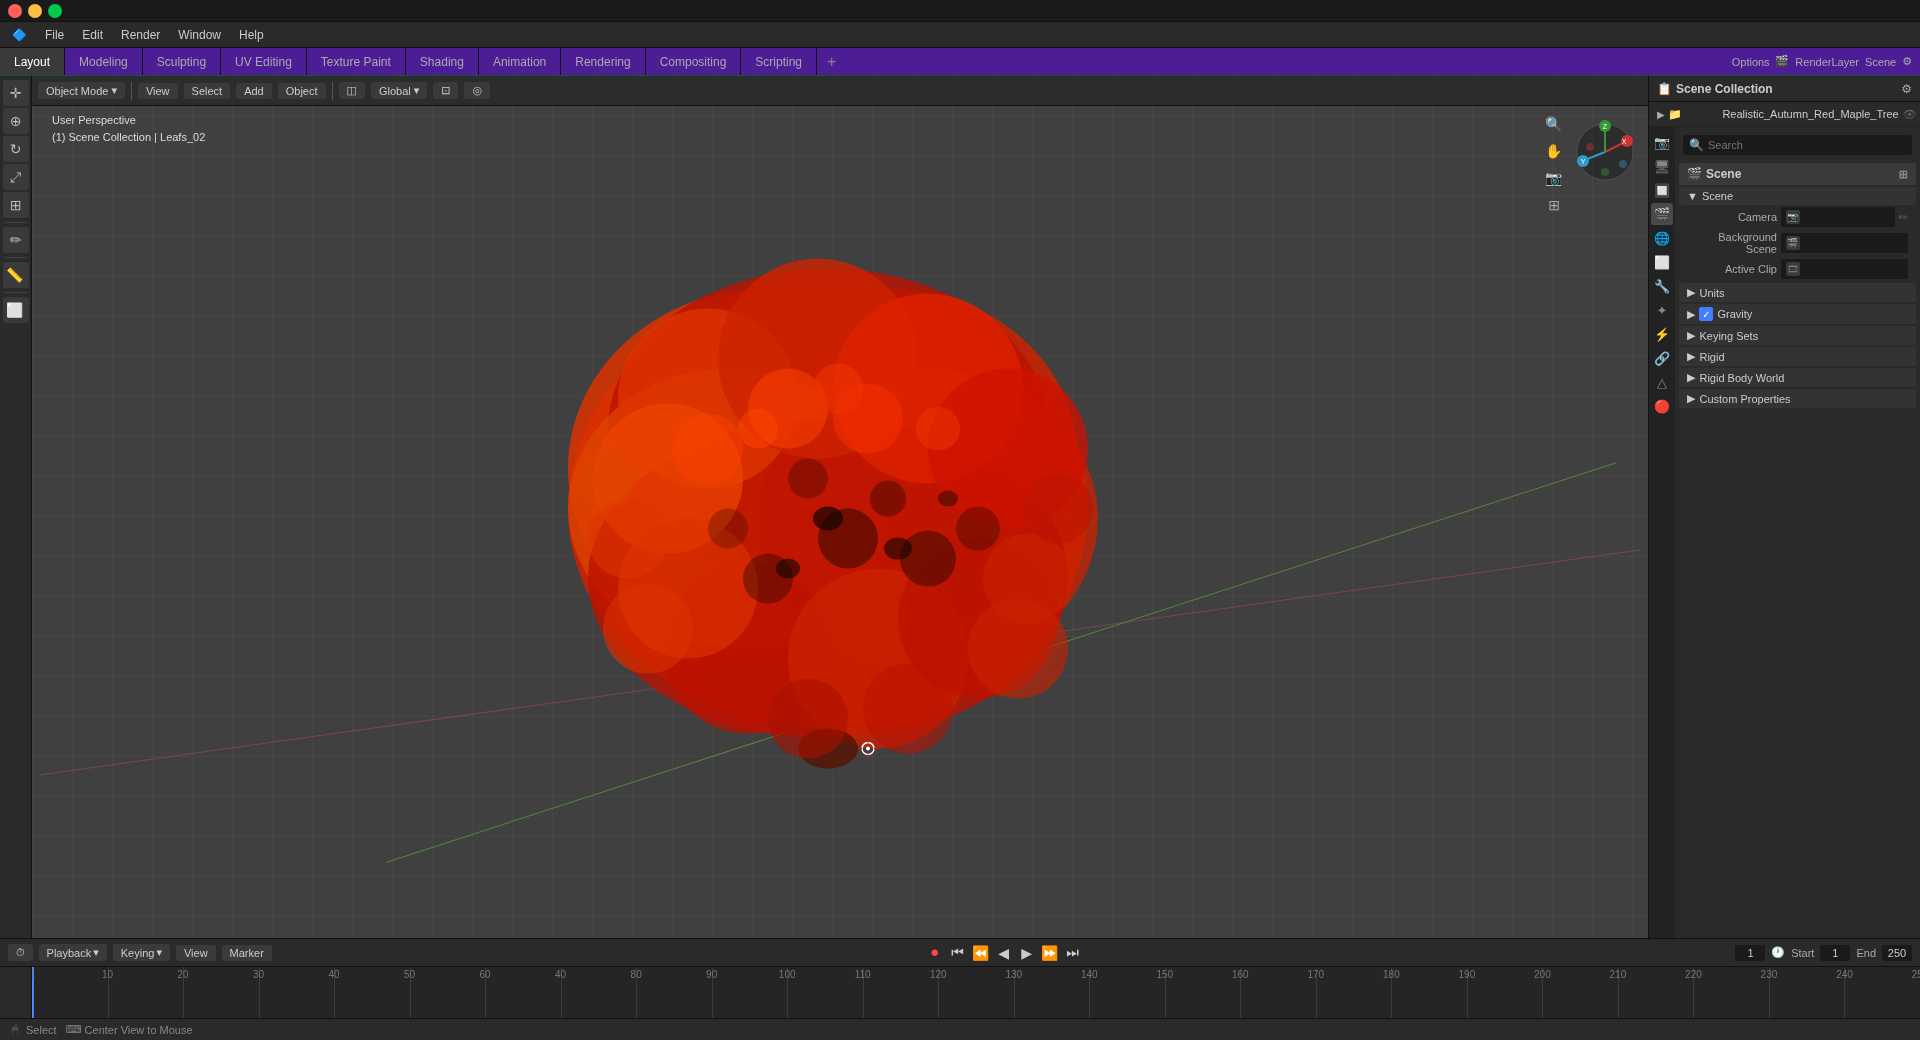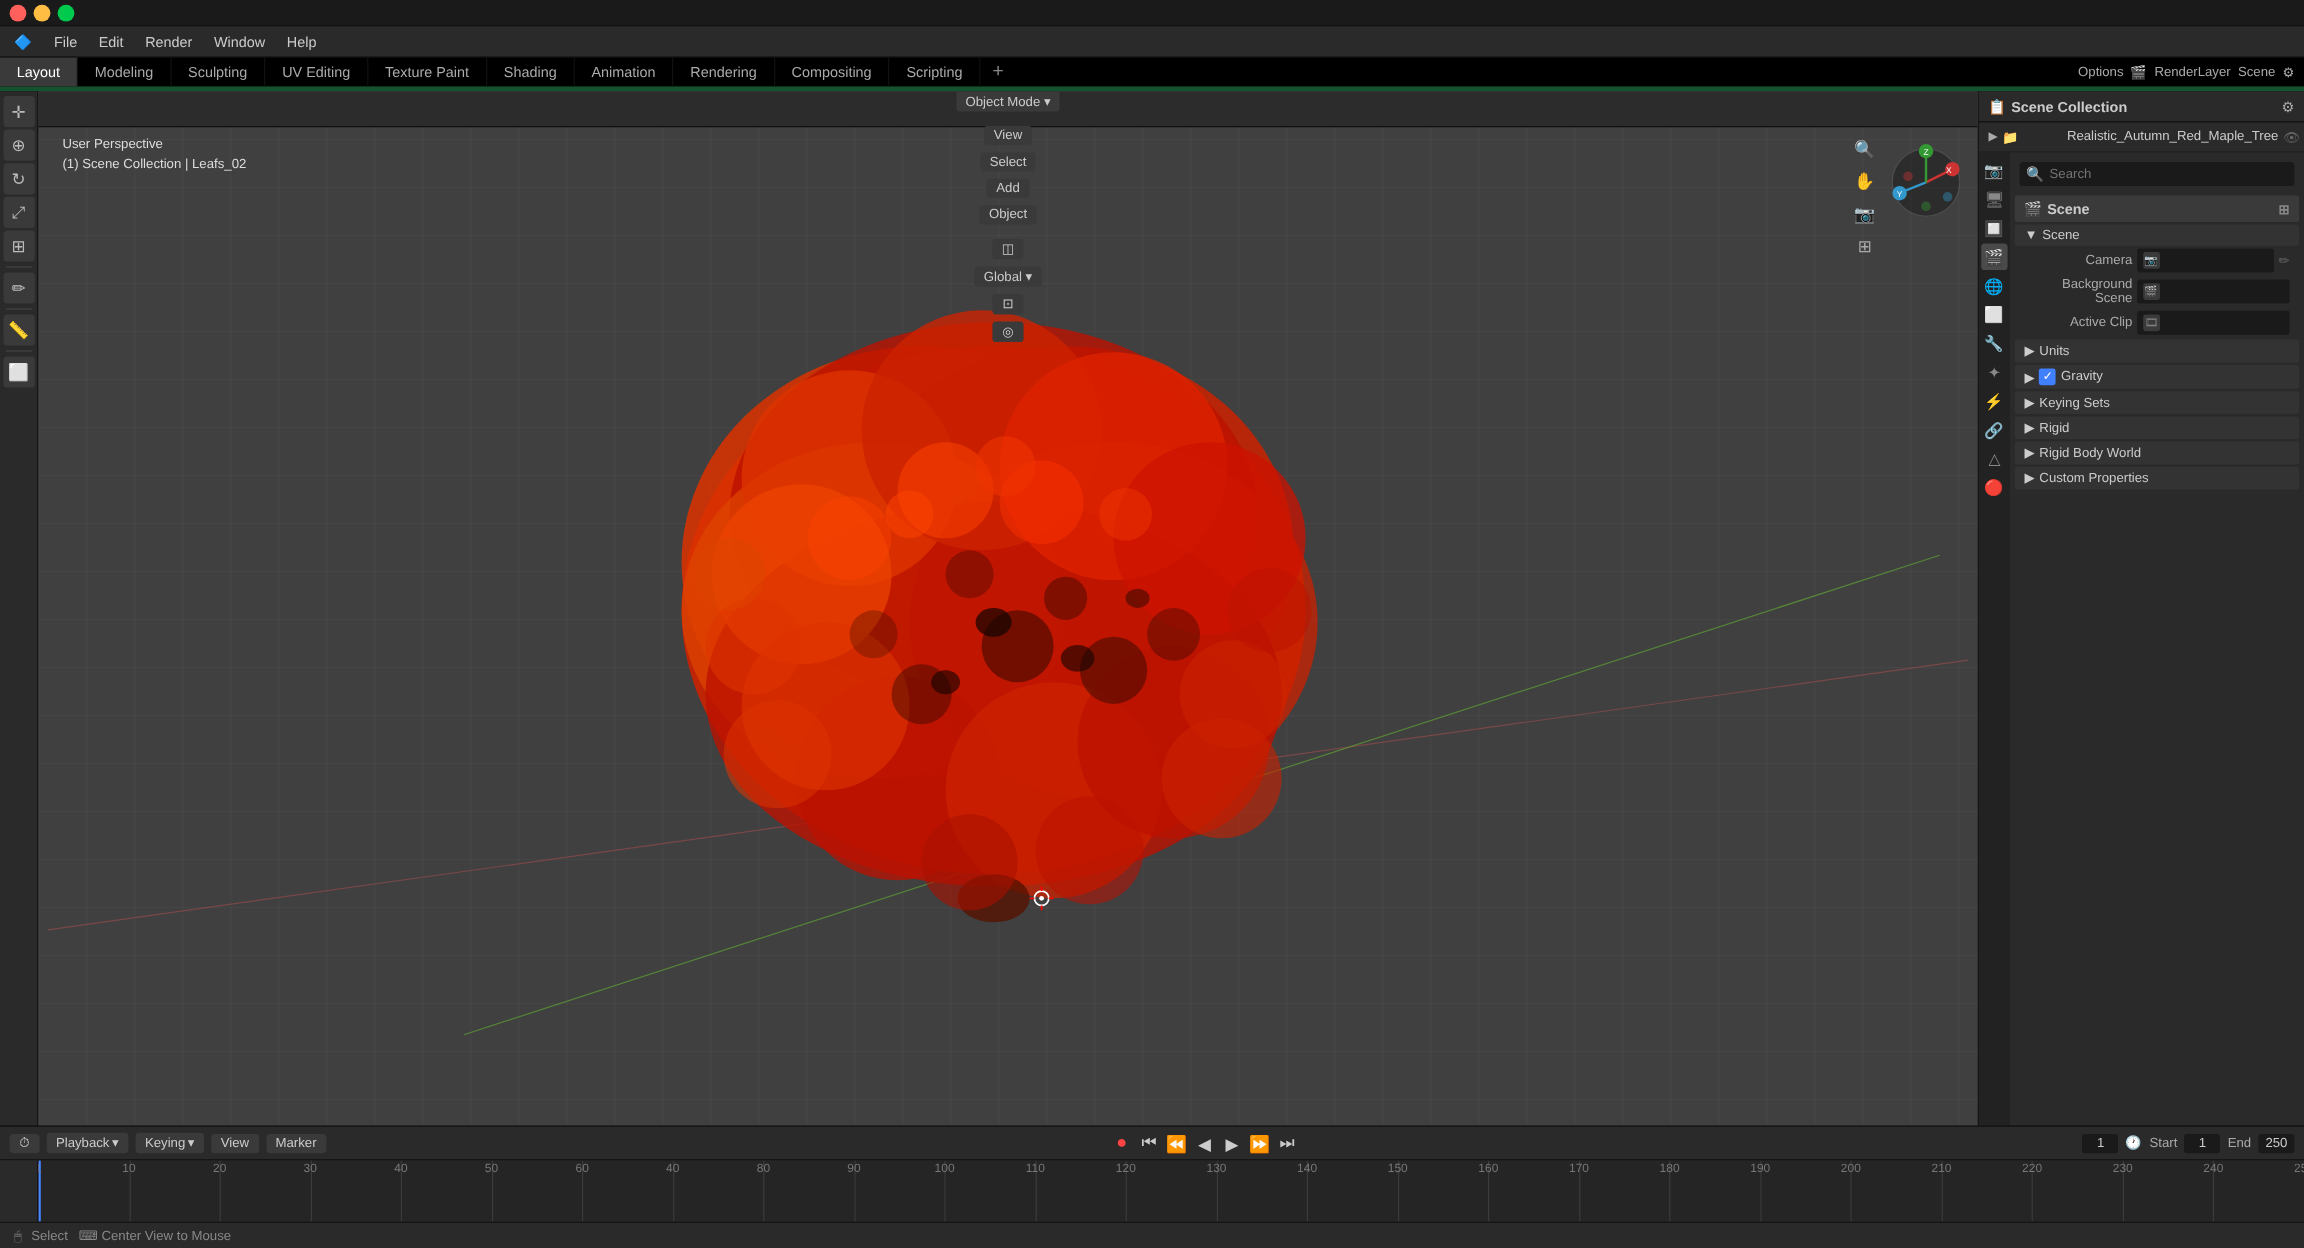--- a/index.html
+++ b/index.html
@@ -57,25 +57,25 @@
       padding: 2px 8px;
       color: #ccc;
       cursor: pointer;
       border-radius: 3px;
       font-size: 12px;
     }
 
     
     #workspacebar {
       height: 28px;
-      background: #000000;
+      background: #4c1d95;
       display: flex;
       align-items: stretch;
       flex-shrink: 0;
-      border-bottom: 4px solid #14532d;
+      border-bottom: 1px solid #14532d;
     }
     .workspace-tab {
       padding: 0 14px;
       display: flex;
       align-items: center;
       color: #aaa;
       cursor: pointer;
       font-size: 12px;
       border-right: 1px solid #111;
     }
@@ -198,21 +198,20 @@
       top: 0;
       left: 0;
       right: 0;
       height: 30px;
       background: rgba(42,42,42,0.9);
       display: flex;
       align-items: center;
       padding: 0 6px;
       gap: 6px;
       border-bottom: 1px solid #111;
-      flex-direction: column;
     }
     .vp-header-btn {
       padding: 2px 8px;
       background: #3a3a3a;
       border-radius: 3px;
       cursor: pointer;
       color: #ccc;
       font-size: 11px;
       display: flex;
       align-items: center;

